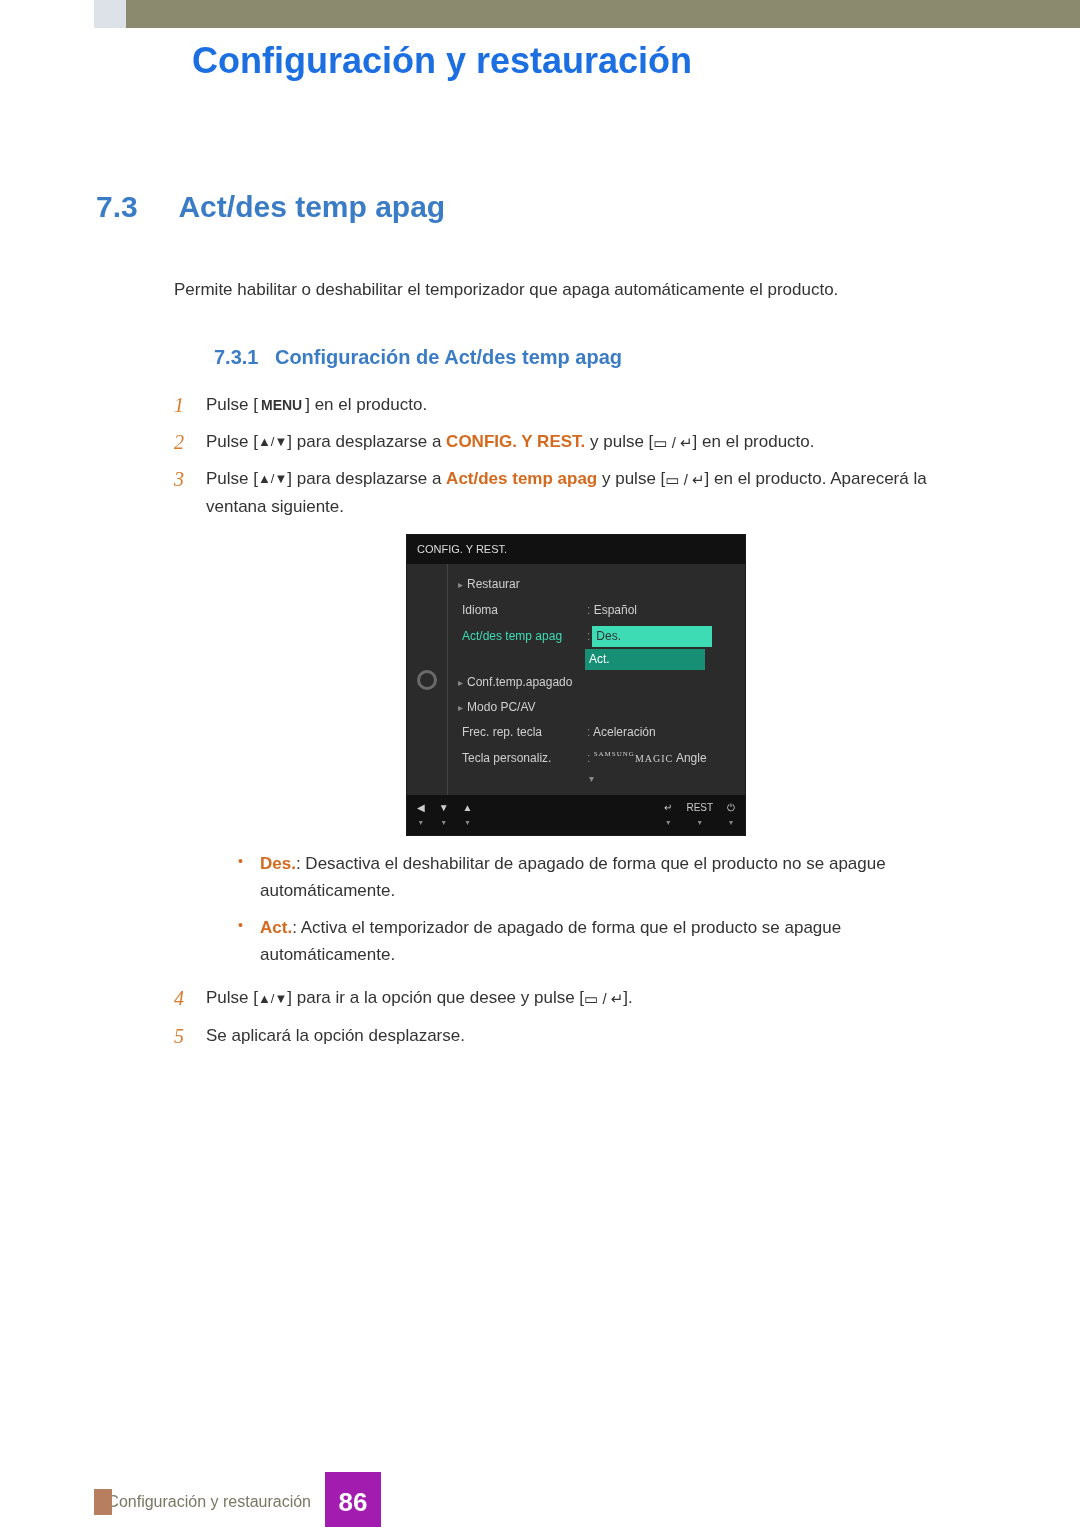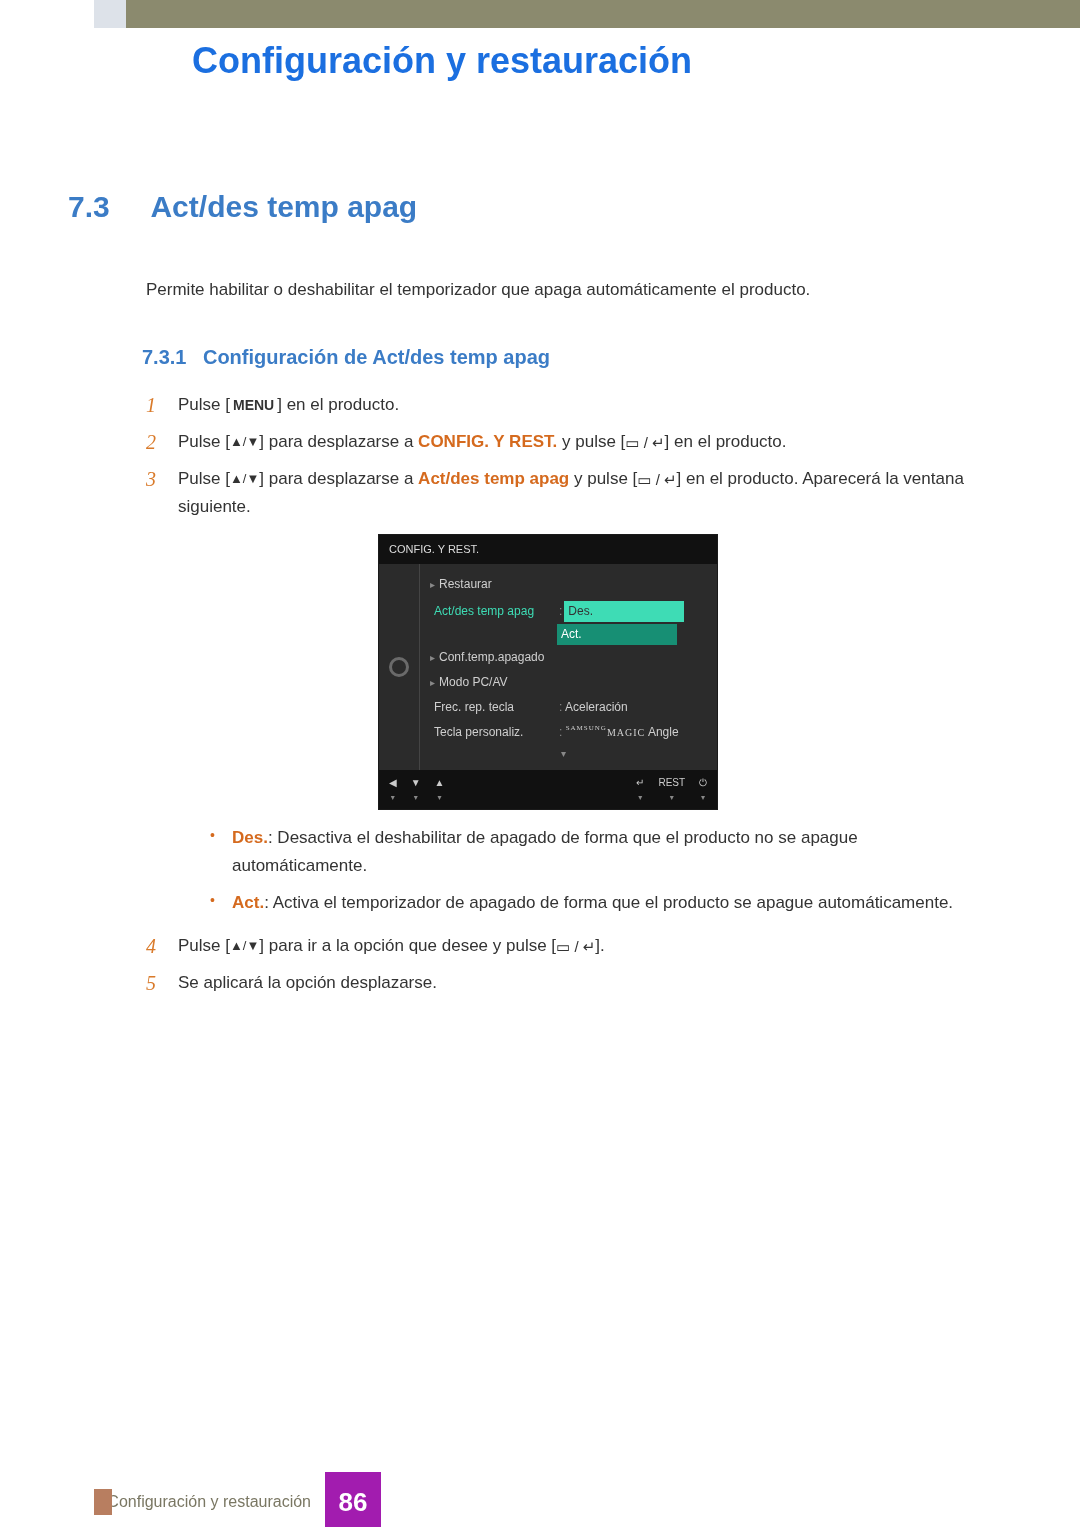--- a/index.html
+++ b/index.html
@@ -26,21 +26,21 @@
   }
   .chapter-title {
     position: absolute;
     top: 40px; left: 192px;
     color: #1b6fe0;
     font-size: 36px;
     font-weight: bold;
   }
   .section {
     position: absolute;
-    top: 190px; left: 68px; right: 100px;
+    top: 190px; left: 96px; right: 100px;
   }
   .sec-num {
     display: inline-block;
     width: 78px;
     color: #3b7cc6;
     font-size: 30px;
     font-weight: bold;
     vertical-align: top;
   }
   .sec-title {
@@ -50,21 +50,21 @@
     font-weight: bold;
   }
   .intro-p {
     margin-top: 56px;
     margin-left: 78px;
     font-size: 17px;
     color: #333;
   }
   .subsec {
     margin-top: 46px;
-    margin-left: 74px;
+    margin-left: 118px;
   }
   .sub-num {
     color: #3b7cc6;
     font-size: 20px;
     font-weight: bold;
     margin-right: 12px;
   }
   .sub-title {
     color: #3b7cc6;
     font-size: 20px;
@@ -275,20 +275,25 @@
         <div class="hdr">CONFIG. Y REST.</div>
         <div class="body">
           <div class="left">
             <div class="gear"></div>
           </div>
           <div class="rows">
             <div class="row">
                 <span class="arrow">▸</span>
                 <span class="lab">Restaurar</span>
               </div>
+            <div class="row">
+                <span class="arrow"> </span>
+                <span class="lab">Idioma</span>
+                <span class="val">Español</span>
+              </div>
             <div class="row hl">
                 <span class="arrow"> </span>
                 <span class="lab">Act/des temp apag</span>
                 <span style="color:#888">: </span>
                 <span class="opt">Des.</span>
               </div>
             <div class="row" style="padding-top:0;padding-bottom:0">
                 <span class="opt2">Act.</span>
               </div>
             <div class="row">

